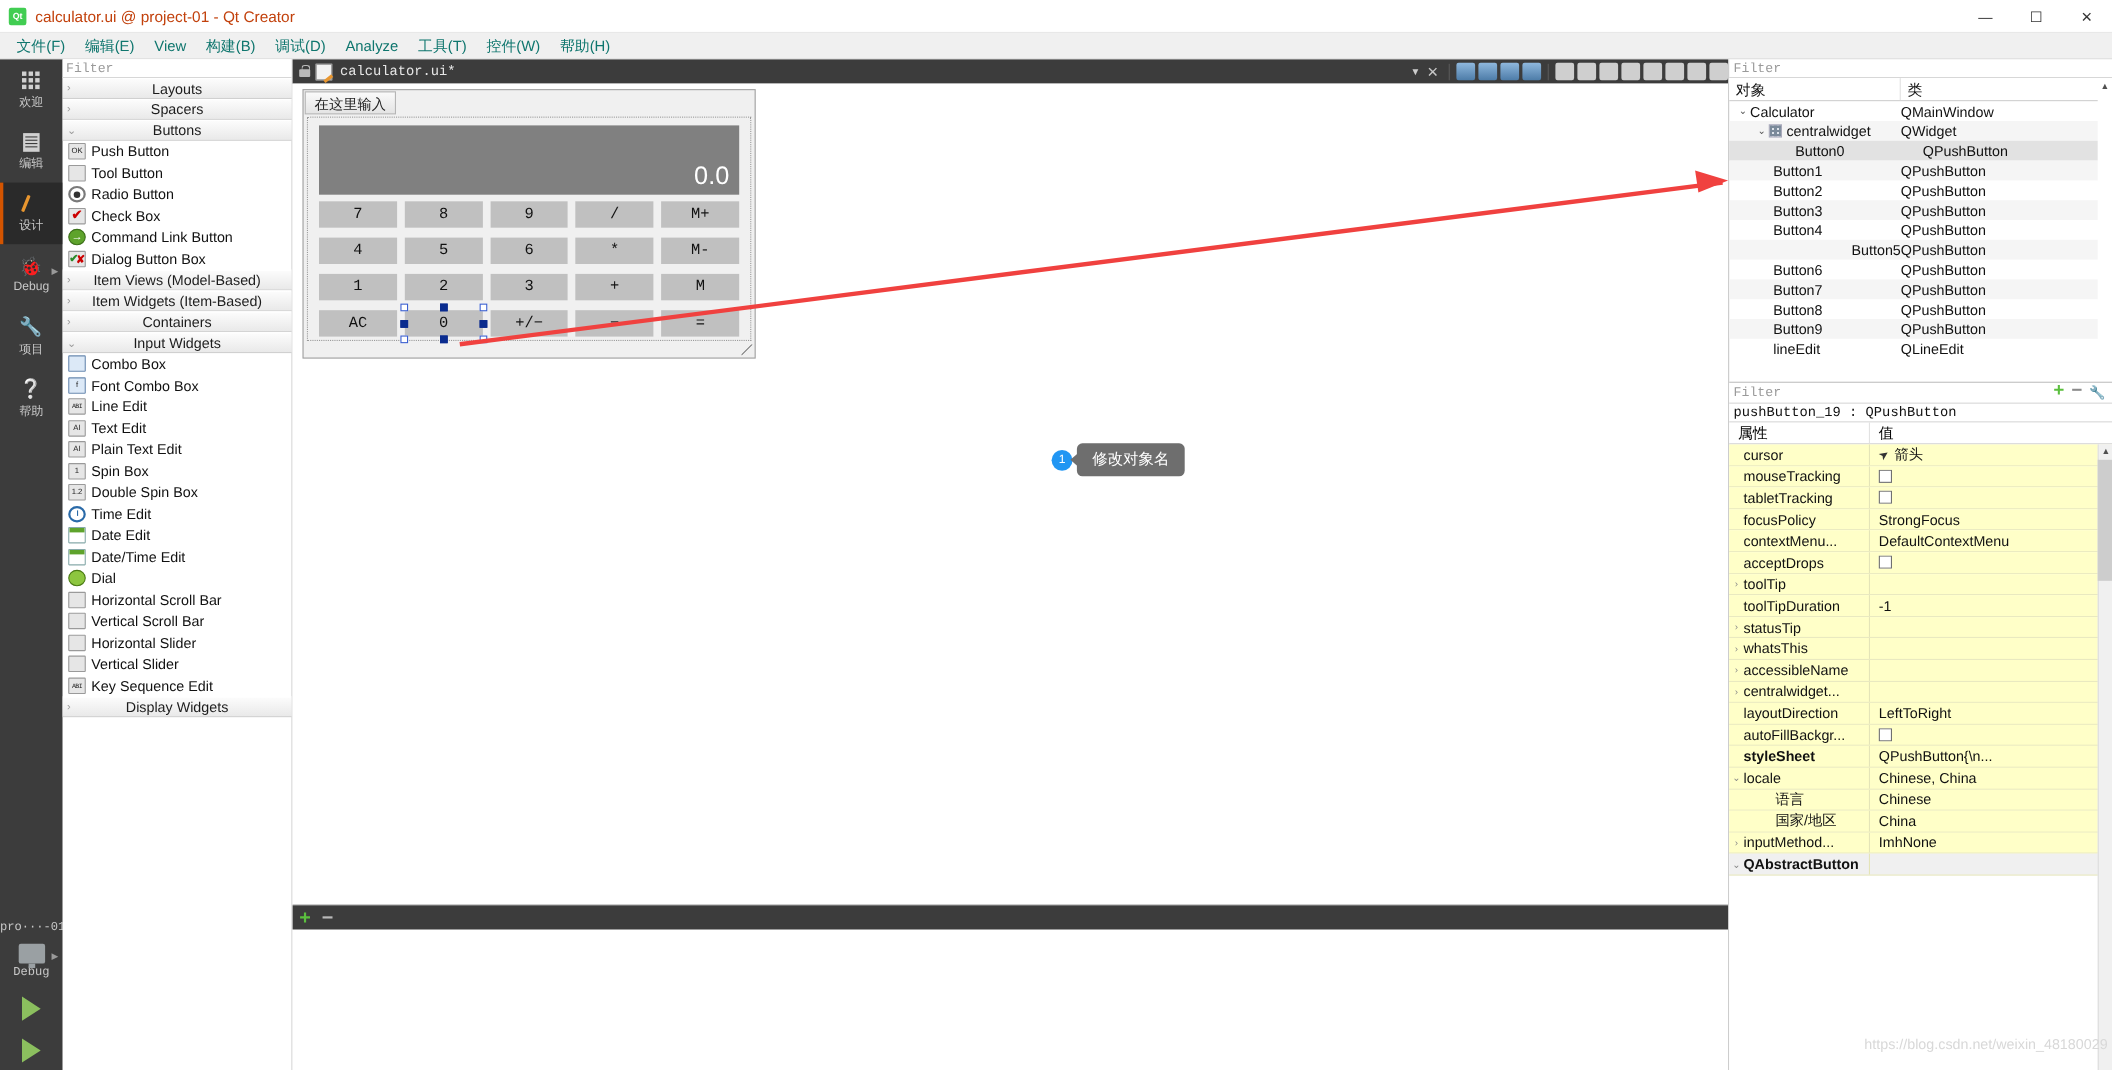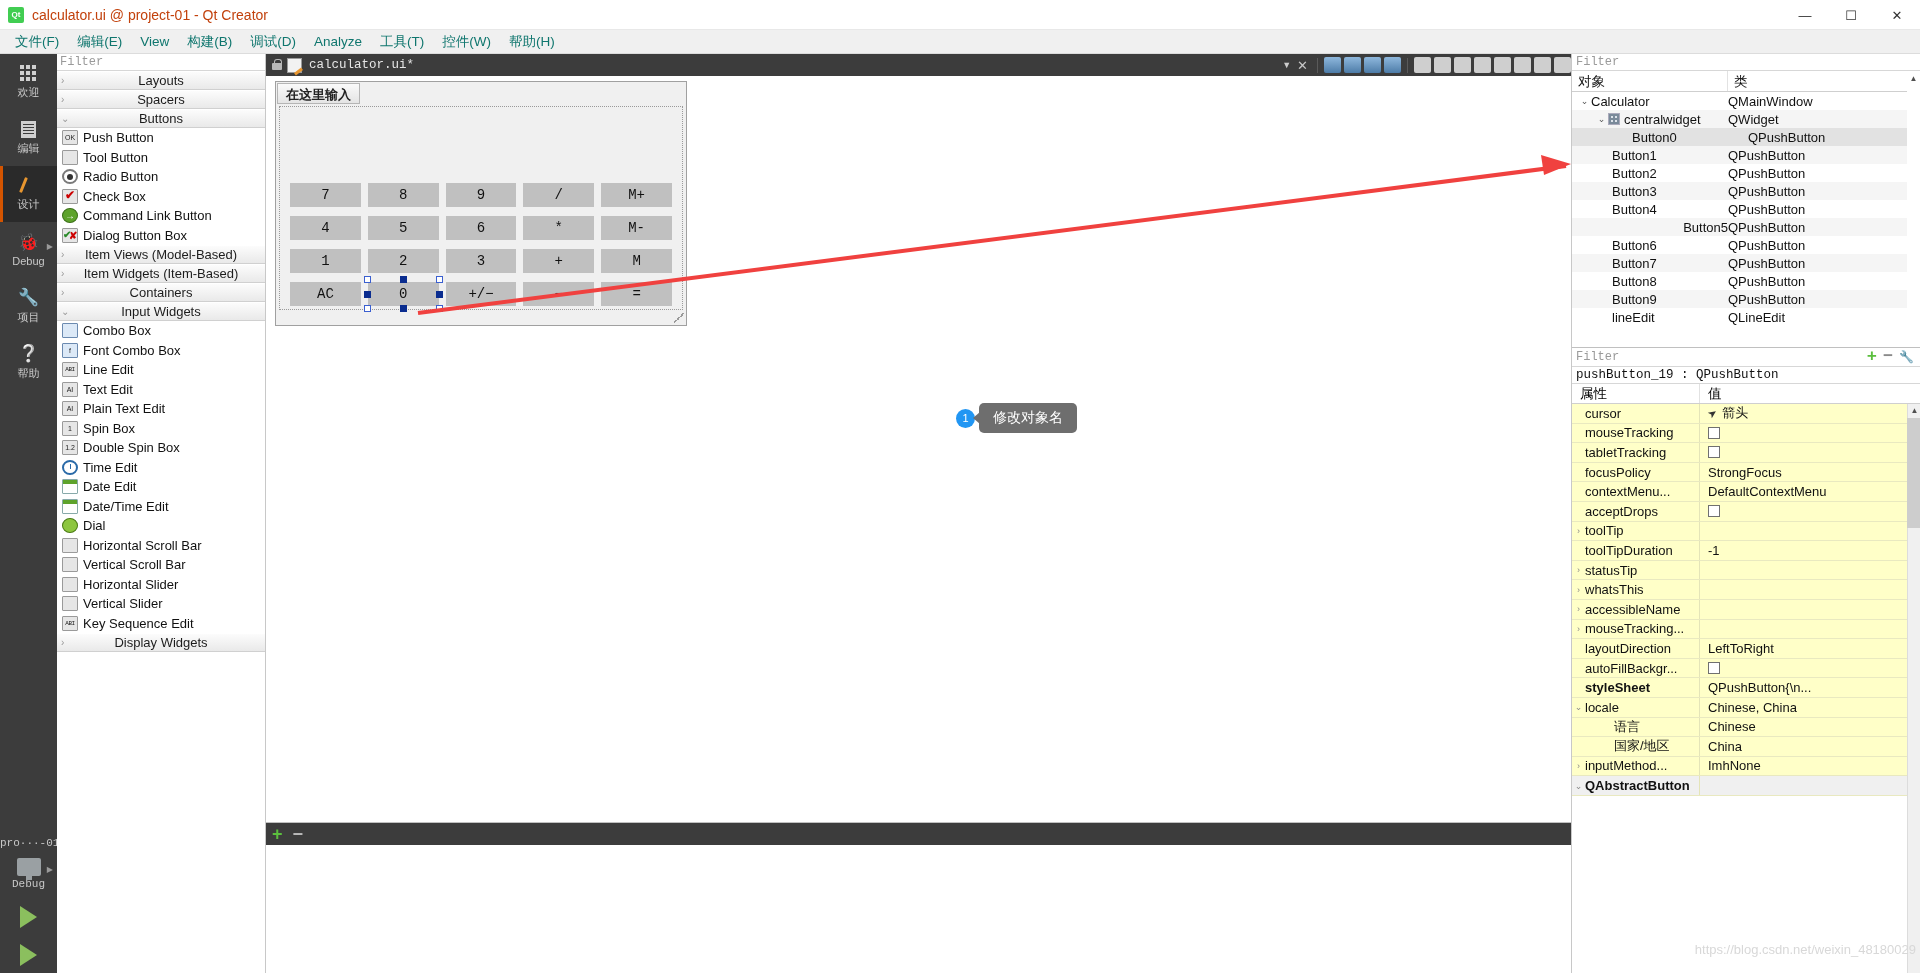--- a/index.html
+++ b/index.html
@@ -140,21 +140,21 @@
   #formarea{ position:absolute;left:0;right:0;top:22px;bottom:151px;background:#fff;overflow:hidden;}
 
   
   #formwin{
     position:absolute;left:9px;top:5px;width:412px;height:245px;
     background:#f0f0f0;border:1px solid #a0a0a0;
   }
   #menustub{
     position:absolute;left:1px;top:1px;height:21px;padding:2px 8px;
     background:linear-gradient(#fafafa,#e4e4e4);border:1px solid #b5b5b5;
-    font-size:13px;color:#222;font-weight:bold;
+    font-size:13px;color:#222;
   }
   #centralwidget{
     position:absolute;left:4px;top:25px;right:4px;bottom:16px;
     background:#f0f0f0;
     outline:1px dotted #9a9a9a;
   }
   #display{
     position:absolute;left:10px;top:7px;right:10px;height:63px;background:#808080;
     display:flex;align-items:flex-end;justify-content:flex-end;
     color:#fff;font-size:23px;padding:0 9px 4px 0;font-family:"Liberation Sans",sans-serif;
@@ -486,20 +486,21 @@
       <div class="tbico grid"></div>
       <div class="tbico grid"></div>
       <div class="tbico grid"></div>
       <div class="tbico grid"></div>
     </div>
 
     <div id="formarea">
       <div id="formwin">
         <div id="menustub">在这里输入</div>
         <div id="centralwidget">
+          <div id="display">0.0</div>
           <div id="keypad">
               <div class="key">
                 <span>7</span>
               </div>
               <div class="key">
                 <span>8</span>
               </div>
               <div class="key">
                 <span>9</span>
               </div>
@@ -785,21 +786,21 @@
               <span class="ochev">›</span>
               <span>accessibleName</span>
             </div>
             <div class="pval">
               <span></span>
             </div>
           </div>
           <div class="prow">
             <div class="pname indent0">
               <span class="ochev">›</span>
-              <span>mouseTracking...</span>
+              <span>centralwidget...</span>
             </div>
             <div class="pval">
               <span></span>
             </div>
           </div>
           <div class="prow">
             <div class="pname indent1">
               <span>layoutDirection</span>
             </div>
             <div class="pval">

